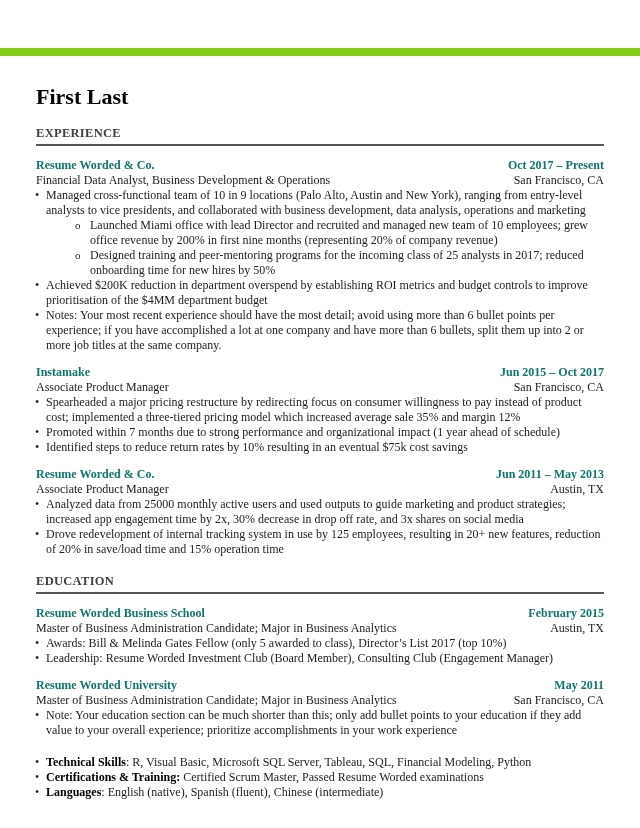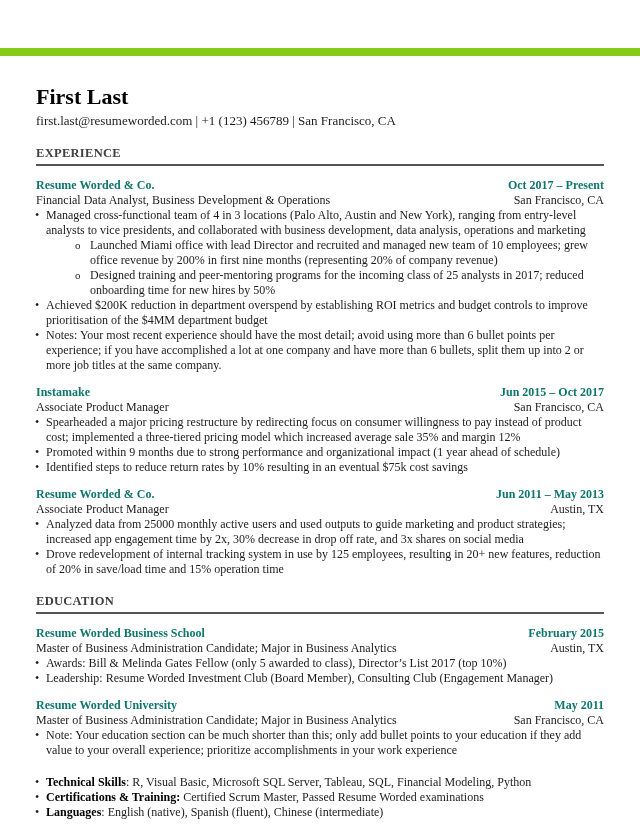--- a/index.html
+++ b/index.html
@@ -62,37 +62,36 @@
     font-size: 11px;
   }
   .blabel { font-weight: bold; color: #000000; }
 </style>
 </head>
 <body>
 
 <div class="page">
 
   <h1 class="name">First Last</h1>
-  <div class="contact">first.last@resumeworded.com | +1 (123) 456789 | San Francisco, CA</div>
 
   <div class="section">
     <div class="section-title">EXPERIENCE</div>
 
     <div class="entry">
       <div class="row">
         <span class="company left">Resume Worded &amp; Co.</span>
         <span class="dates right">Oct 2017 – Present</span>
       </div>
       <div class="row">
         <span class="role left">Financial Data Analyst, Business Development &amp; Operations</span>
         <span class="location right">San Francisco, CA</span>
       </div>
       <ul class="bullets">
         <li>
-          <span>Managed cross-functional team of 4 in 3 locations (Palo Alto, Austin and New York), ranging from entry-level analysts to vice presidents, and collaborated with business development, data analysis, operations and marketing</span>
+          <span>Managed cross-functional team of 10 in 9 locations (Palo Alto, Austin and New York), ranging from entry-level analysts to vice presidents, and collaborated with business development, data analysis, operations and marketing</span>
           <ul class="subs">
             <li><span>Launched Miami office with lead Director and recruited and managed new team of 10 employees; grew office revenue by 200% in first nine months (representing 20% of company revenue)</span></li>
             <li><span>Designed training and peer-mentoring programs for the incoming class of 25 analysts in 2017; reduced onboarding time for new hires by 50%</span></li>
           </ul>
         </li>
         <li><span>Achieved $200K reduction in department overspend by establishing ROI metrics and budget controls to improve prioritisation of the $4MM department budget</span></li>
         <li><span>Notes: Your most recent experience should have the most detail; avoid using more than 6 bullet points per experience; if you have accomplished a lot at one company and have more than 6 bullets, split them up into 2 or more job titles at the same company.</span></li>
       </ul>
     </div>
 
@@ -100,21 +99,21 @@
       <div class="row">
         <span class="company left">Instamake</span>
         <span class="dates right">Jun 2015 – Oct 2017</span>
       </div>
       <div class="row">
         <span class="role left">Associate Product Manager</span>
         <span class="location right">San Francisco, CA</span>
       </div>
       <ul class="bullets">
         <li><span>Spearheaded a major pricing restructure by redirecting focus on consumer willingness to pay instead of product cost; implemented a three-tiered pricing model which increased average sale 35% and margin 12%</span></li>
-        <li><span>Promoted within 9 months due to strong performance and organizational impact (1 year ahead of schedule)</span></li>
+        <li><span>Promoted within 7 months due to strong performance and organizational impact (1 year ahead of schedule)</span></li>
         <li><span>Identified steps to reduce return rates by 10% resulting in an eventual $75k cost savings</span></li>
       </ul>
     </div>
 
     <div class="entry">
       <div class="row">
         <span class="company left">Resume Worded &amp; Co.</span>
         <span class="dates right">Jun 2011 – May 2013</span>
       </div>
       <div class="row">

